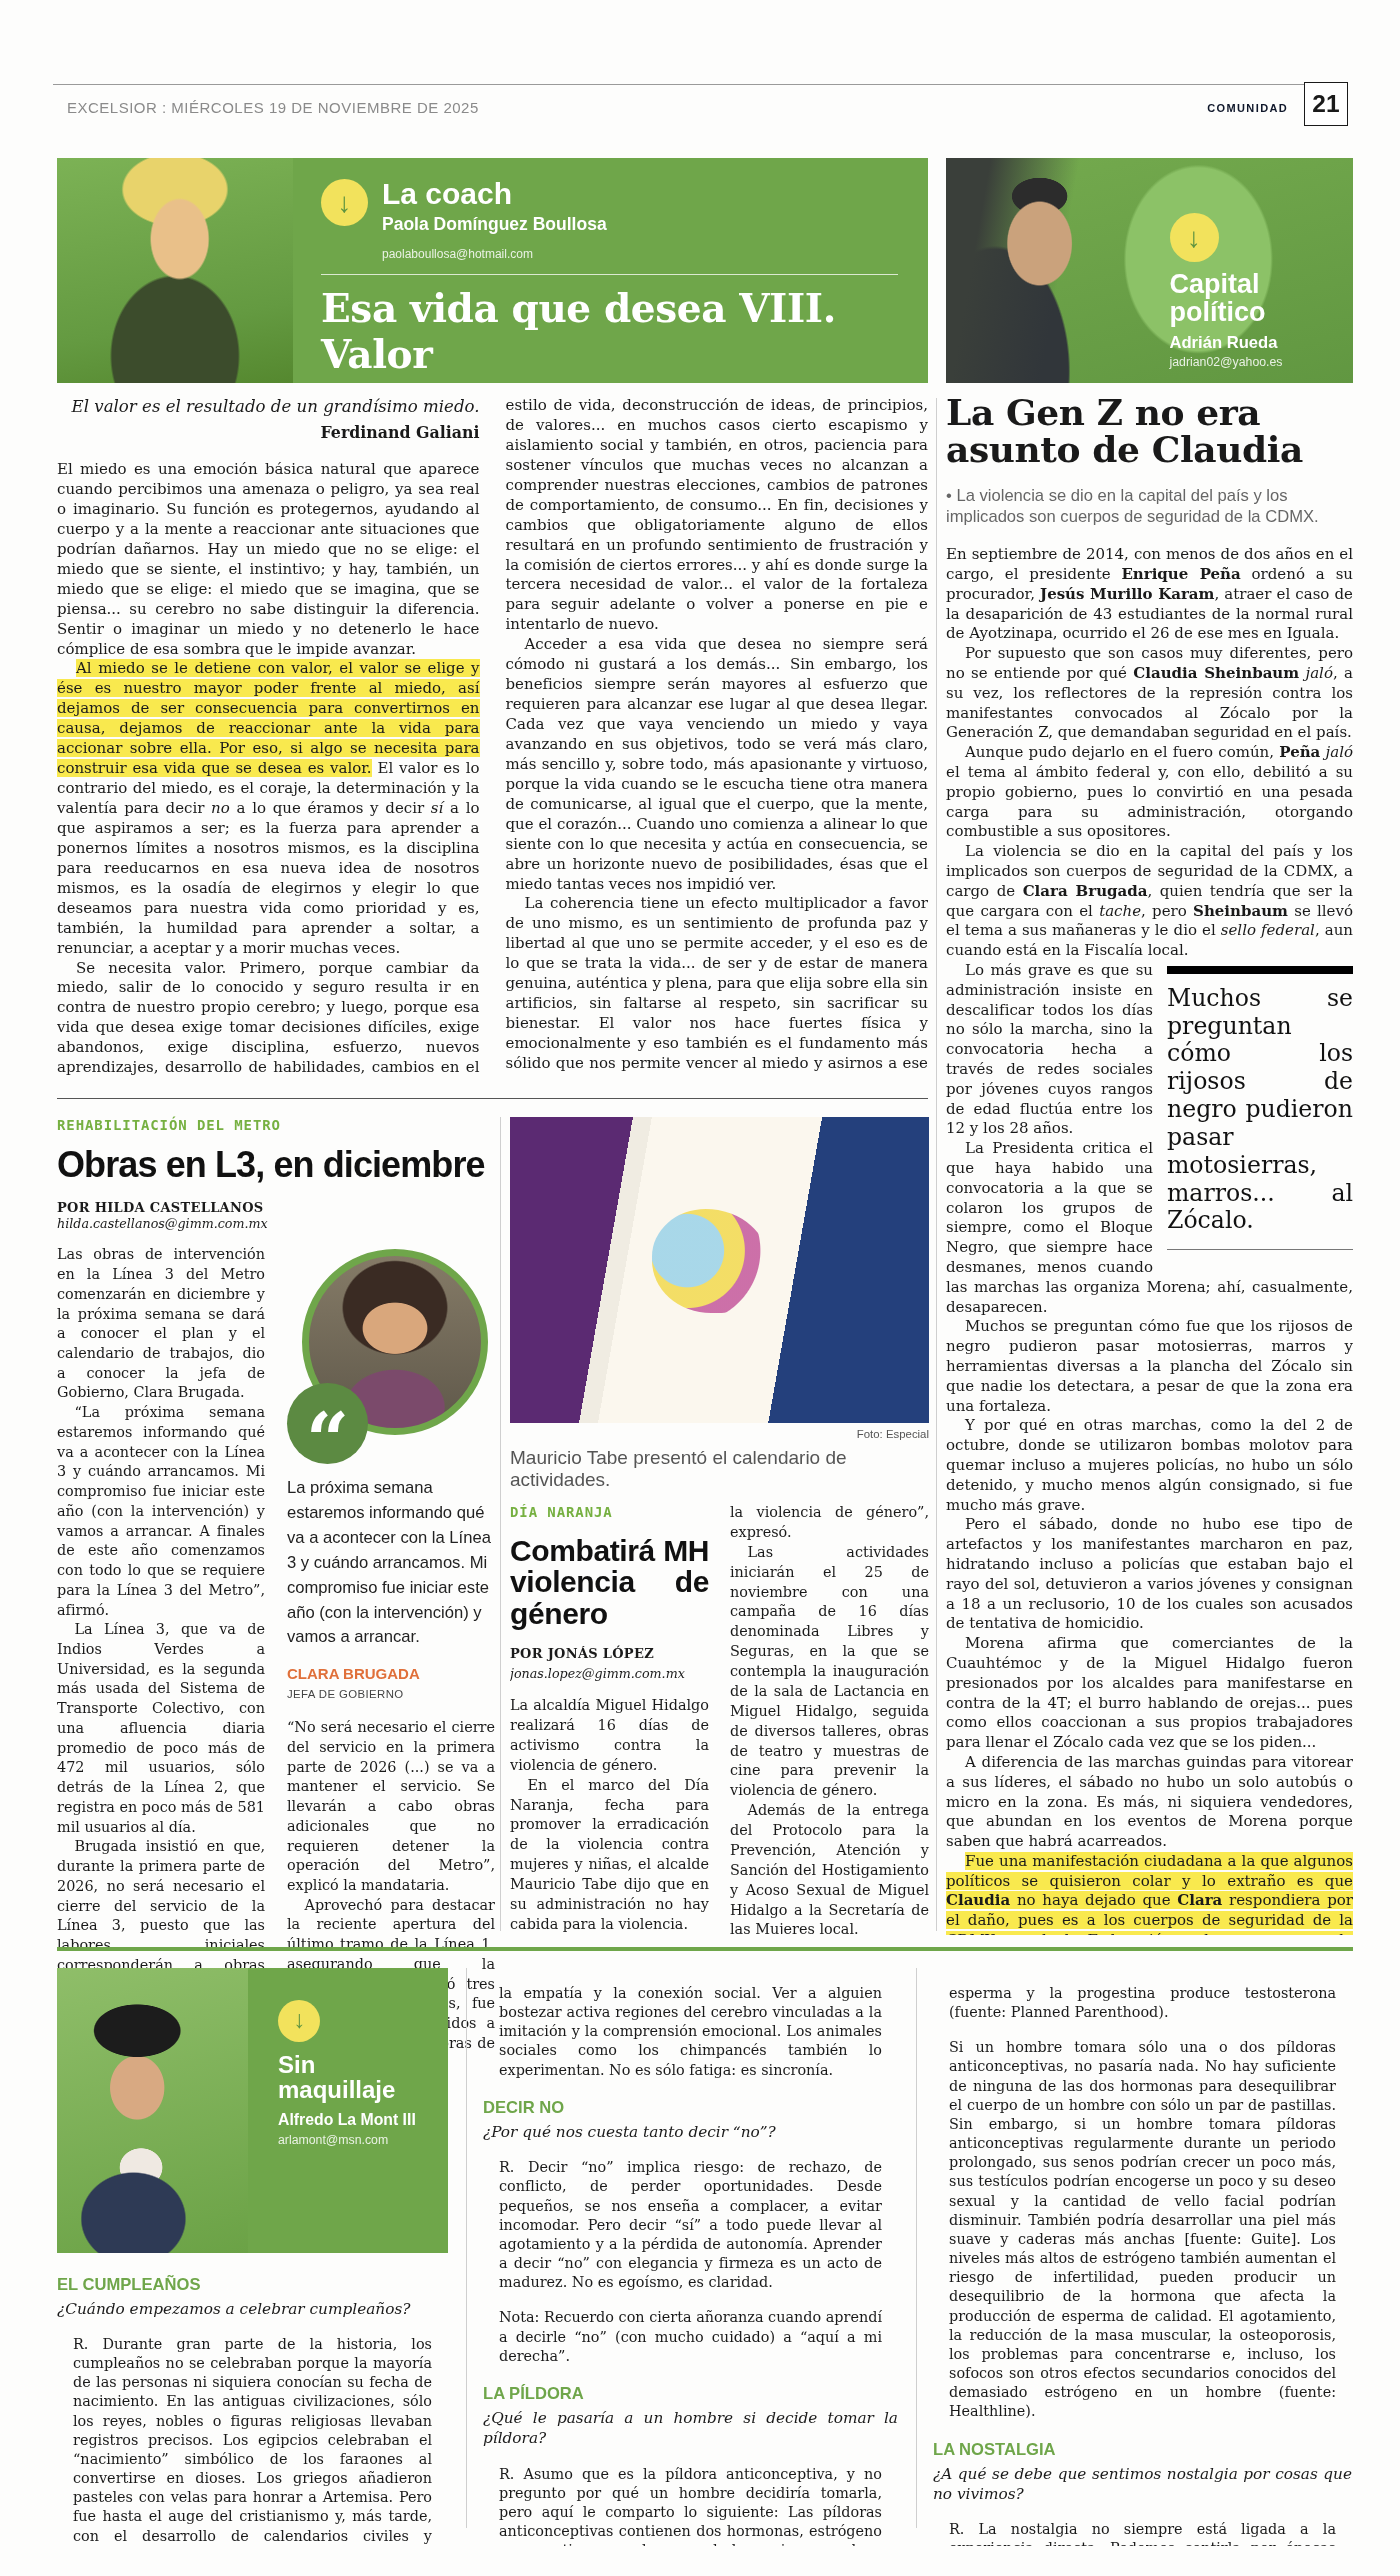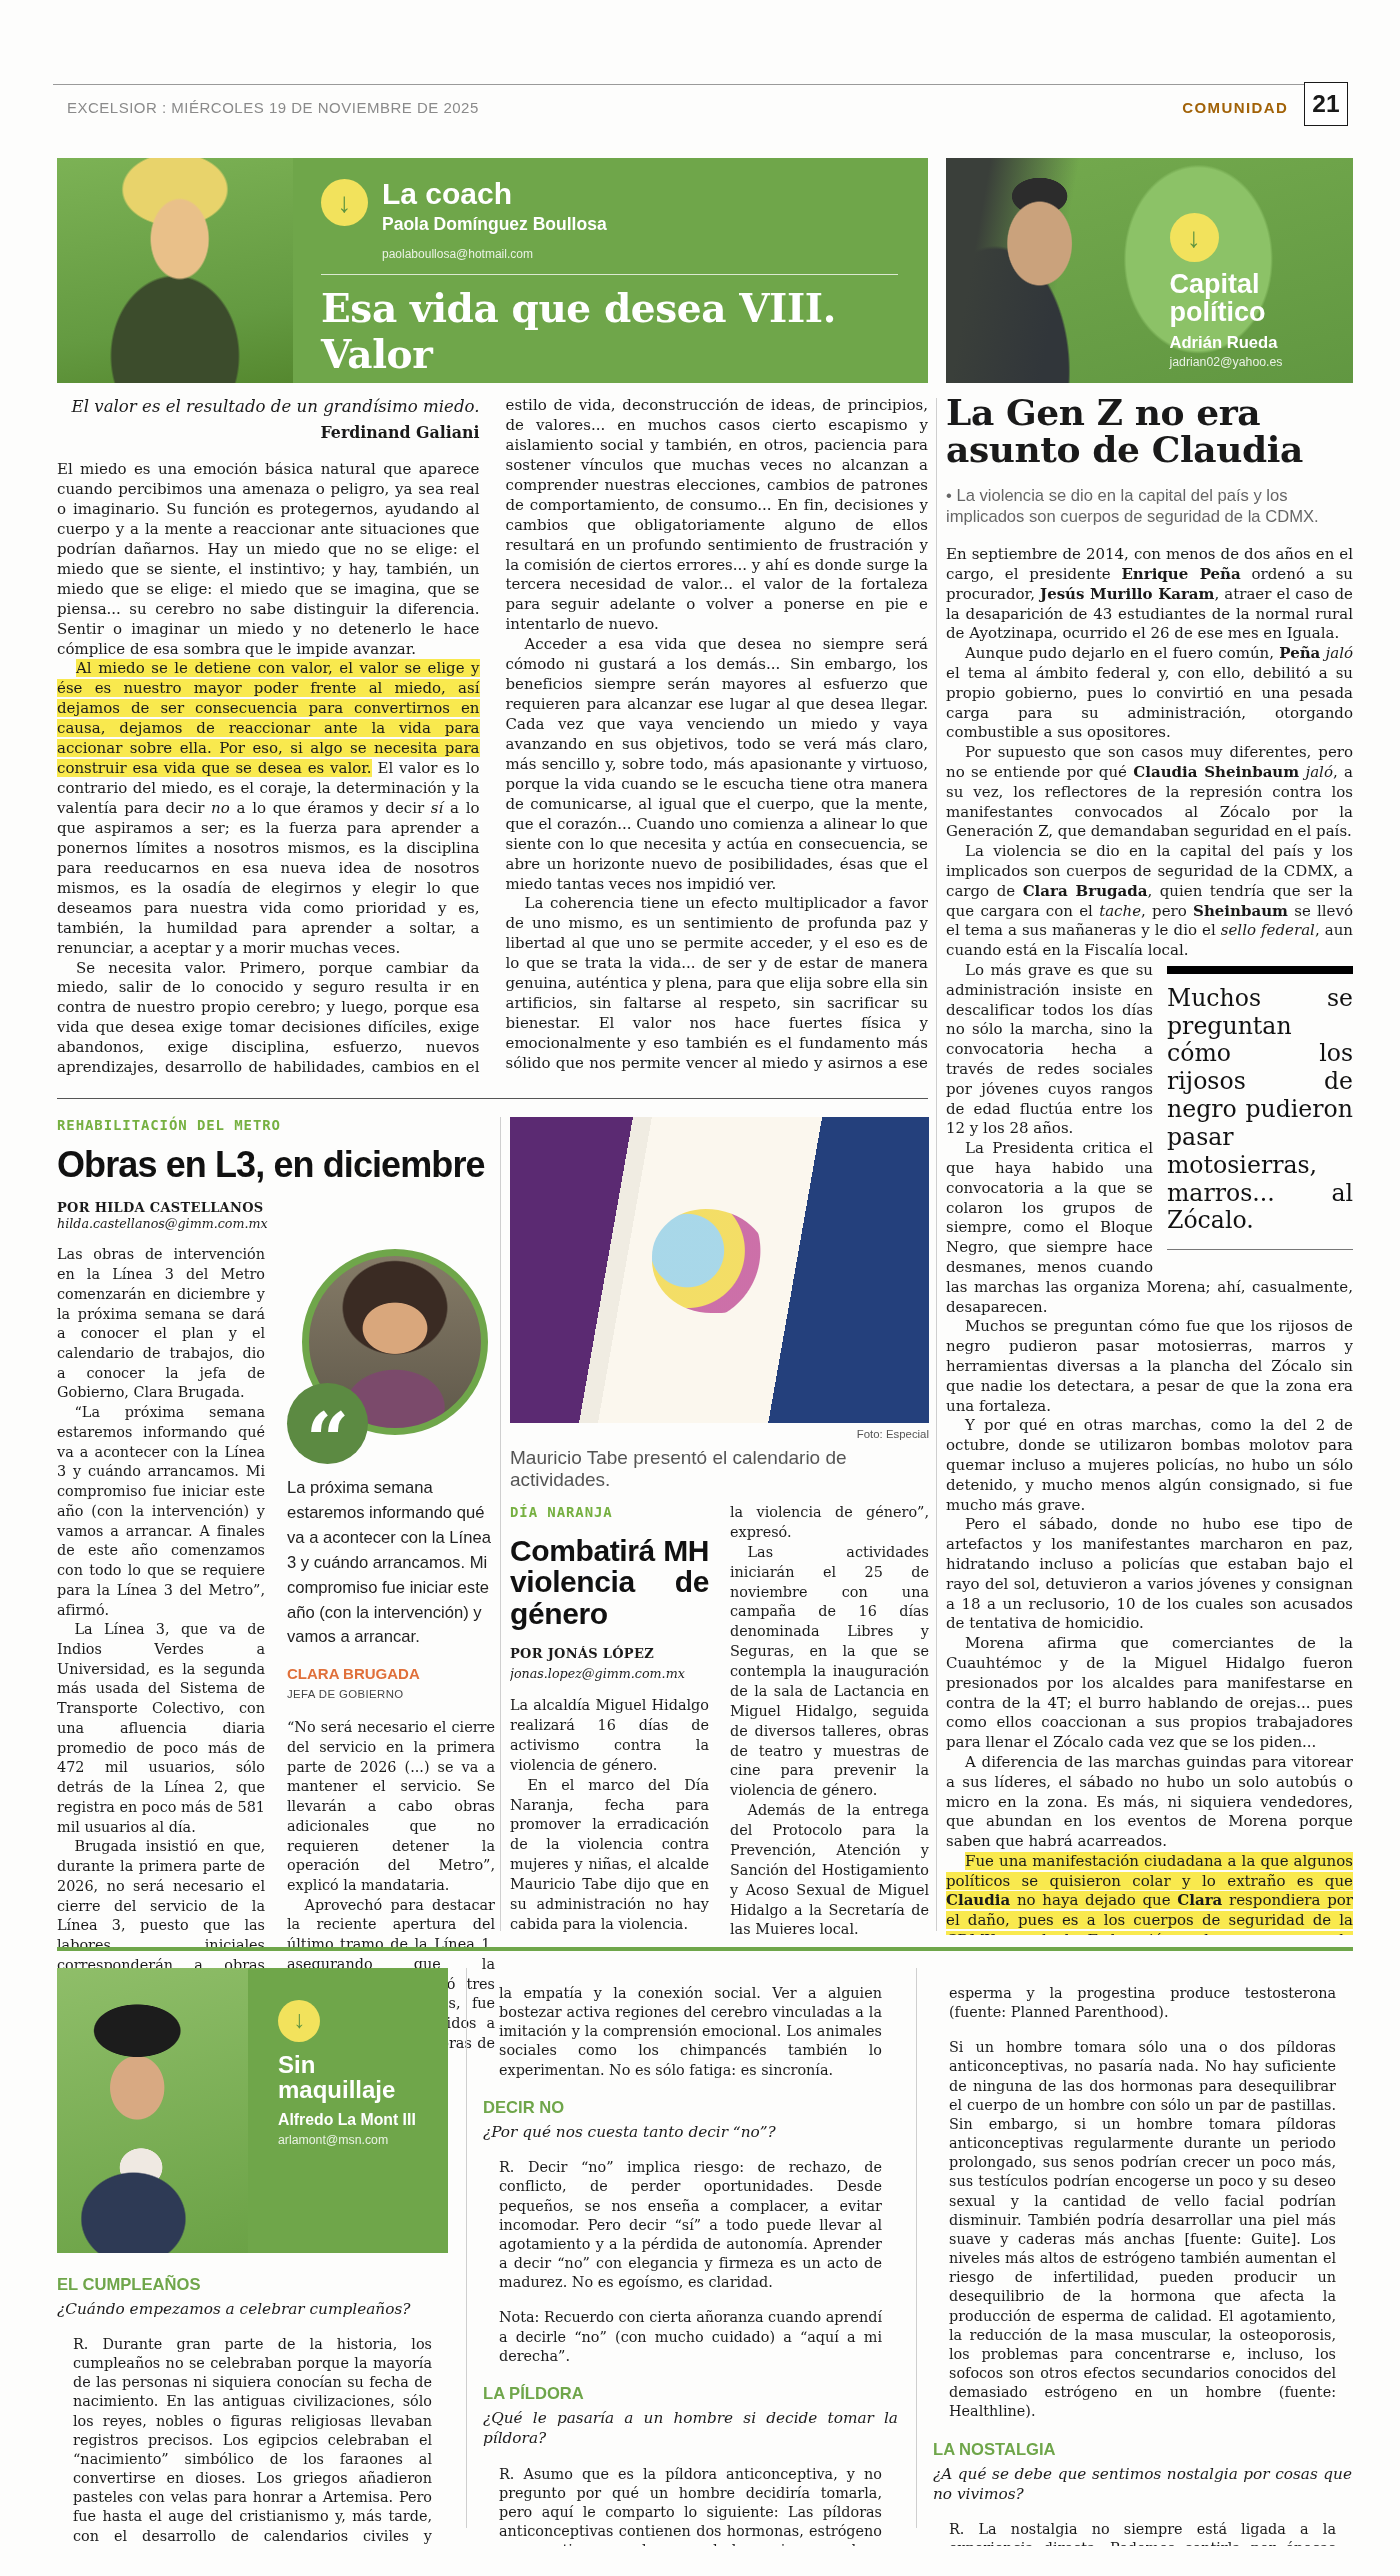--- a/index.html
+++ b/index.html
@@ -3,21 +3,21 @@
 <meta charset="utf-8">
 <style>
   html,body{margin:0;padding:0;background:#e8e8e8;}
   .page{position:relative;width:1401px;height:2576px;background:#fdfdfc;margin:0 auto;overflow:hidden;
         font-family:"DejaVu Serif",serif;color:#1a1a1a;}
   
   .masthead{position:absolute;left:53px;right:53px;top:84px;height:46px;border-top:0.9px solid #9a9a9a;
             display:flex;justify-content:space-between;align-items:center;padding-left:14px;box-sizing:border-box;}
   .masthead-left{font-family:"Liberation Sans",sans-serif;font-size:15px;color:#8a8a8a;letter-spacing:0.5px;}
   .masthead-right{display:flex;align-items:center;gap:15.8px;height:100%;}
-  .section-label{font-family:"Liberation Sans",sans-serif;font-size:15px;color:#a16207;letter-spacing:1.4px;font-weight:bold;}
+  .section-label{font-family:"Liberation Sans",sans-serif;font-size:11px;color:#0f172a;letter-spacing:1.4px;font-weight:bold;}
   .pagebox{width:42px;height:42px;border:1.8px solid #1a1a1a;display:flex;align-items:center;justify-content:center;
            font-family:"Liberation Sans",sans-serif;font-weight:bold;font-size:24.5px;background:#fff;margin-top:-7px;}
   
   .green-block{position:absolute;background:#6fa64a;overflow:hidden;}
   .coach{left:57px;top:158px;width:871px;height:225px;display:flex;}
   .coach-photo{width:236px;height:100%;flex:none;position:relative;
     background:
       radial-gradient(83px 114px at 52% 36%,#e9c089 0 34%,transparent 36%),
       radial-gradient(114px 79px at 50% 14%,#e8d36b 0 45%,transparent 47%),
       radial-gradient(105px 131px at 50% 88%,#3c4c2c 0 60%,transparent 62%),
@@ -181,22 +181,22 @@
     <p>Acceder a esa vida que desea no siempre será cómodo ni gustará a los demás... Sin embargo, los beneficios siempre serán mayores al esfuerzo que requieren para alcanzar ese lugar al que desea llegar. Cada vez que vaya venciendo un miedo y vaya avanzando en sus objetivos, todo se verá más claro, más sencillo y, sobre todo, más apasionante y virtuoso, porque la vida cuando se le escucha tiene otra manera de comunicarse, al igual que el cuerpo, que la mente, que el corazón... Cuando uno comienza a alinear lo que siente con lo que necesita y actúa en consecuencia, se abre un horizonte nuevo de posibilidades, ésas que el miedo tantas veces nos impidió ver.</p>
     <p>La coherencia tiene un efecto multiplicador a favor de uno mismo, es un sentimiento de profunda paz y libertad al que uno se permite acceder, y el eso es de lo que se trata la vida... de ser y de estar de manera genuina, auténtica y plena, para que elija sobre ella sin artificios, sin faltarse al respeto, sin sacrificar su bienestar. El valor nos hace fuertes física y emocionalmente y eso también es el fundamento más sólido que nos permite vencer al miedo y asirnos a ese valor. Porque nada resulta más desolador que tener una vida que asfixia, que es silenciada y fingida... y créame, mi querido lector, que las hay...</p>
 
   </div>
 
   <div class="genz">
     <h2>La Gen Z no era asunto de Claudia</h2>
     <div class="genz-deck">• La violencia se dio en la capital del país y los implicados son cuerpos de seguridad de la CDMX.</div>
     <div class="genz-body">
       <p class="noindent">En septiembre de 2014, con menos de dos años en el cargo, el presidente <b>Enrique Peña</b> ordenó a su procurador, <b>Jesús Murillo Karam</b>, atraer el caso de la desaparición de 43 estudiantes de la normal rural de Ayotzinapa, ocurrido el 26 de ese mes en Iguala.</p>
+      <p>Por supuesto que son casos muy diferentes, pero no se entiende por qué <b>Claudia Sheinbaum</b> <i>jaló</i>, a su vez, los reflectores de la represión contra los manifestantes convocados al Zócalo por la Generación Z, que demandaban seguridad en el país.</p>
       <p>Aunque pudo dejarlo en el fuero común, <b>Peña</b> <i>jaló</i> el tema al ámbito federal y, con ello, debilitó a su propio gobierno, pues lo convirtió en una pesada carga para su administración, otorgando combustible a sus opositores.</p>
-      <p>Por supuesto que son casos muy diferentes, pero no se entiende por qué <b>Claudia Sheinbaum</b> <i>jaló</i>, a su vez, los reflectores de la represión contra los manifestantes convocados al Zócalo por la Generación Z, que demandaban seguridad en el país.</p>
       <p>La violencia se dio en la capital del país y los implicados son cuerpos de seguridad de la CDMX, a cargo de <b>Clara Brugada</b>, quien tendría que ser la que cargara con el <i>tache</i>, pero <b>Sheinbaum</b> se llevó el tema a sus mañaneras y le dio el <i>sello federal</i>, aun cuando está en la Fiscalía local.</p>
       <div class="pullquote">
         <div class="pullquote-text">Muchos se preguntan cómo los rijosos de negro pudieron pasar motosierras, marros... al Zócalo.</div>
       </div>
       <p>Lo más grave es que su administración insiste en descalificar todos los días no sólo la marcha, sino la convocatoria hecha a través de redes sociales por jóvenes cuyos rangos de edad fluctúa entre los 12 y los 28 años.</p>
       <p>La Presidenta critica el que haya habido una convocatoria a la que se colaron los grupos de siempre, como el Bloque Negro, que siempre hace desmanes, menos cuando las marchas las organiza Morena; ahí, casualmente, desaparecen.</p>
       <p>Muchos se preguntan cómo fue que los rijosos de negro pudieron pasar motosierras, marros y herramientas diversas a la plancha del Zócalo sin que nadie los detectara, a pesar de que la zona era una fortaleza.</p>
       <p>Y por qué en otras marchas, como la del 2 de octubre, donde se utilizaron bombas molotov para quemar incluso a mujeres policías, no hubo un sólo detenido, y mucho menos algún consignado, si fue mucho más grave.</p>
       <p>Pero el sábado, donde no hubo ese tipo de artefactos y los manifestantes marcharon en paz, hidratando incluso a policías que estaban bajo el rayo del sol, detuvieron a varios jóvenes y consignan a 18 a un reclusorio, 10 de los cuales son acusados de tentativa de homicidio.</p>
       <p>Morena afirma que comerciantes de la Cuauhtémoc y de la Miguel Hidalgo fueron presionados por los alcaldes para manifestarse en contra de la 4T; el burro hablando de orejas... pues como ellos coaccionan a sus propios trabajadores para llenar el Zócalo cada vez que se los piden...</p>

